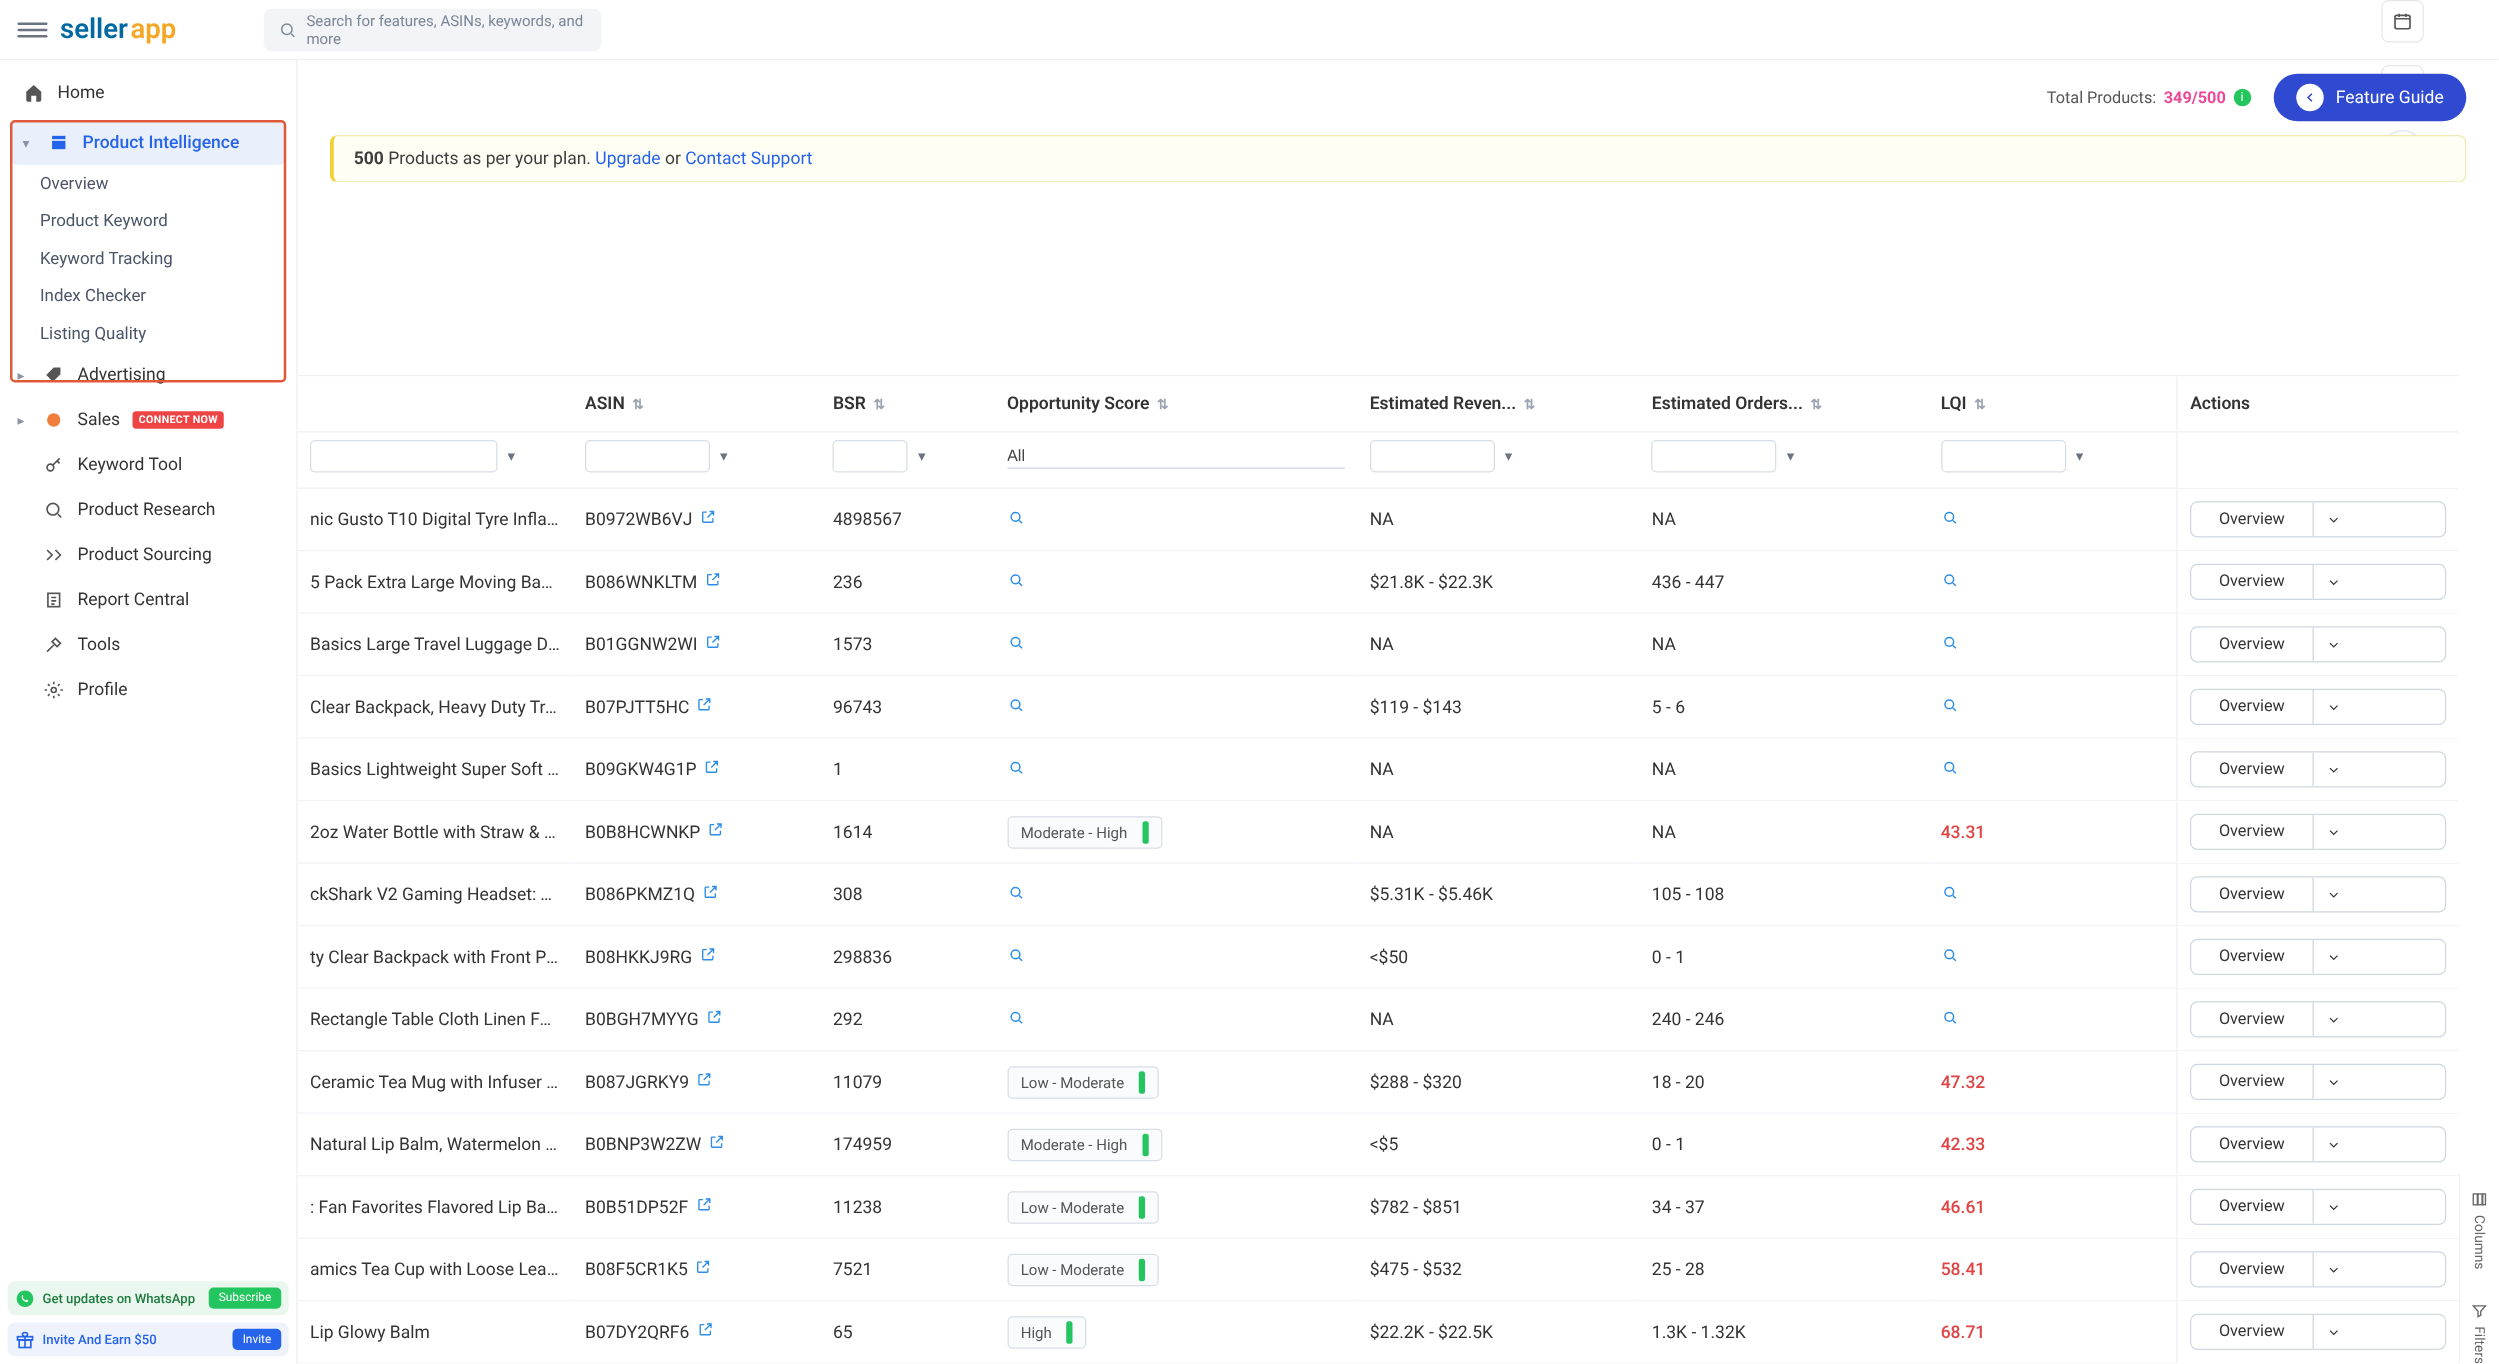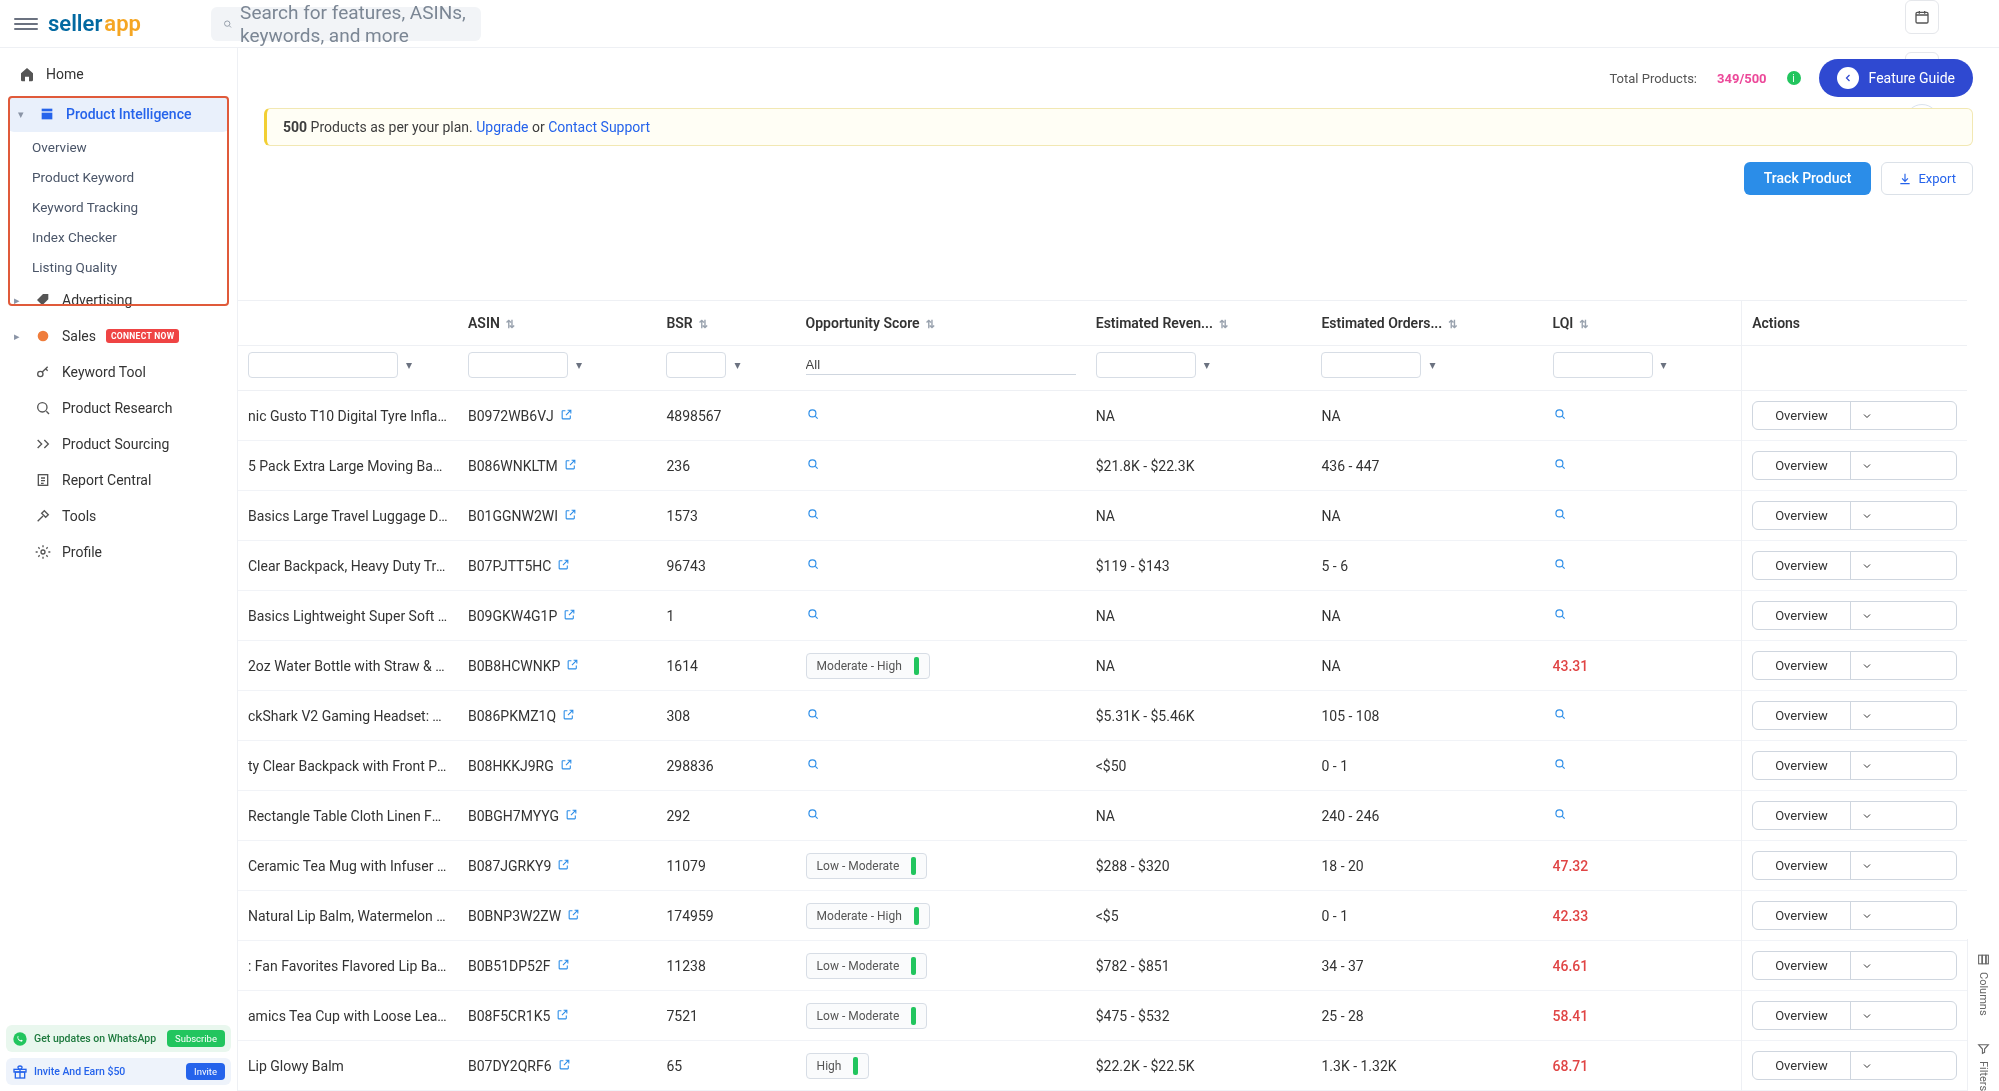--- a/index.html
+++ b/index.html
@@ -7,21 +7,21 @@
 
 
 .topbar { height: 48px; display: flex; align-items: center; padding: 0 14px; border-bottom: 1px solid #eef0f4; }
 .hamburger { width: 24px; height: 24px; display: flex; flex-direction: column; justify-content: center; gap: 3px; cursor: pointer; margin-right: 10px; }
 .hamburger span { height: 2px; background: #6b7280; border-radius: 2px; }
 .logo { display: flex; align-items: center; gap: 2px; font-size: 22px; font-weight: 600; cursor: pointer; }
 .logo .s1 { color: #0369a1; }
 .logo .s2 { color: #f5a623; }
 .search-wrap { margin-left: 70px; background: #f2f4f7; border-radius: 6px; height: 34px; display: flex; align-items: center; padding: 0 12px; width: 270px; cursor: text; }
 .search-wrap svg { width: 16px; height: 16px; margin-right: 8px; }
-.search-wrap span { color: #7b8694; font-size: 19px; }
+.search-wrap span { color: #7b8694; font-size: 12px; }
 .topbar-spacer { flex: 1; }
 .top-right { display: flex; align-items: center; gap: 18px; flex-direction: column; }
 .marketplace { display: flex; align-items: center; gap: 8px; font-size: 14px; cursor: pointer; }
 .flag { width: 20px; height: 20px; border-radius: 50%; background: linear-gradient(180deg,#b22234 0 10%,#fff 10% 20%,#b22234 20% 30%,#fff 30% 40%,#b22234 40% 50%,#fff 50% 60%,#b22234 60% 70%,#fff 70% 80%,#b22234 80% 90%,#fff 90% 100%); position: relative; overflow: hidden; }
 .flag::after { content:""; position:absolute; top:0; left:0; width:45%; height:55%; background:#3c3b6e; }
 .icon-btn { width: 34px; height: 34px; display:flex; align-items:center; justify-content:center; border:1px solid #e5e7eb; border-radius:6px; cursor:pointer; position:relative; }
 .icon-btn svg { width:16px; height:16px; }
 .bell-dot { position:absolute; top:6px; right:8px; width:6px; height:6px; background:#ef4444; border-radius:50%; }
 .avatar { width:34px; height:34px; border-radius:50%; border:1px solid #dbe3ee; display:flex; align-items:center; justify-content:center; color:#2563eb; font-weight:500; cursor:pointer; }
 
@@ -45,21 +45,21 @@
 .promo.invite { background:#eef3fb; }
 .promo-btn { background:#22c55e; color:#fff; font-size:9.5px; padding:3px 8px; border-radius:4px; margin-left:auto; cursor:pointer; }
 .promo-btn.blue { background:#2563eb; }
 .promo-text { color:#1e7a3e; font-weight:500; }
 .promo.invite .promo-text { color:#2563eb; }
 
 
 .main { flex:1; overflow:hidden; display:flex; flex-direction:column; position:relative; }
 .breadcrumb-bar { display:flex; align-items:center; padding: 11px 26px; }
 .bc-spacer { flex:1; }
-.total-products { font-size:13px; color:#555; display:flex; align-items:center; gap:20px; }
+.total-products { font-size:13px; color:#555; display:flex; align-items:center; gap:6px; }
 .total-products b { color:#ec4899; }
 .info-dot { width:14px; height:14px; border-radius:50%; background:#22c55e; color:#fff; font-size:10px; display:flex; align-items:center; justify-content:center; }
 .feature-guide { margin-left:18px; background:#2f49d1; color:#fff; border-radius:26px; padding:8px 18px; display:flex; align-items:center; gap:10px; cursor:pointer; font-size:14px; }
 .feature-guide-ico { width:22px; height:22px; background:#fff; border-radius:50%; display:flex; align-items:center; justify-content:center; }
 .feature-guide-ico svg { width:12px; height:12px; stroke:#2f49d1; }
 .banner { margin:0 26px; background:#fffef5; border:1px solid #f2e8b3; border-radius:6px; padding:10px 16px; font-size:14px; color:#3d3d3d; position:relative; border-left-width:3px; border-left-color:#f2cf33; }
 .banner a { color:#2563eb; text-decoration:none; }
 .actions-row { display:flex; padding:16px 26px; gap:10px; }
 .actions-row .spacer { flex:1; }
 .track-btn { background:#2b8de8; color:#fff; padding:8px 20px; border-radius:6px; font-size:14px; cursor:pointer; font-weight:500; }
@@ -299,30 +299,20 @@
             </svg>
           </span>
         <span>Feature Guide</span>
       </div>
     </div>
 
     <div class="banner">
       <b>500</b><span> Products as per your plan. </span><a href="#">Upgrade</a><span> or </span><a href="#">Contact Support</a>
     </div>
 
-    <div class="actions-row">
-      <div class="spacer"></div>
-      <div class="track-btn">Track Product</div>
-      <div class="export-btn">
-        <svg viewBox="0 0 24 24" fill="none" stroke="#2563eb" stroke-width="2">
-            <path d="M12 3v12M7 11l5 5 5-5M4 20h16"></path>
-          </svg>
-        <span>Export</span>
-      </div>
-    </div>
 
     <div class="table-wrap">
     <div class="table-scroll">
     <table class="ttable">
       <thead>
         <tr>
           <th class="first-col" style="width:220px;"></th>
           <th><span>ASIN</span><span class="sort">⇅</span></th>
           <th><span>BSR</span><span class="sort">⇅</span></th>
           <th><span>Opportunity Score</span><span class="sort">⇅</span></th>

